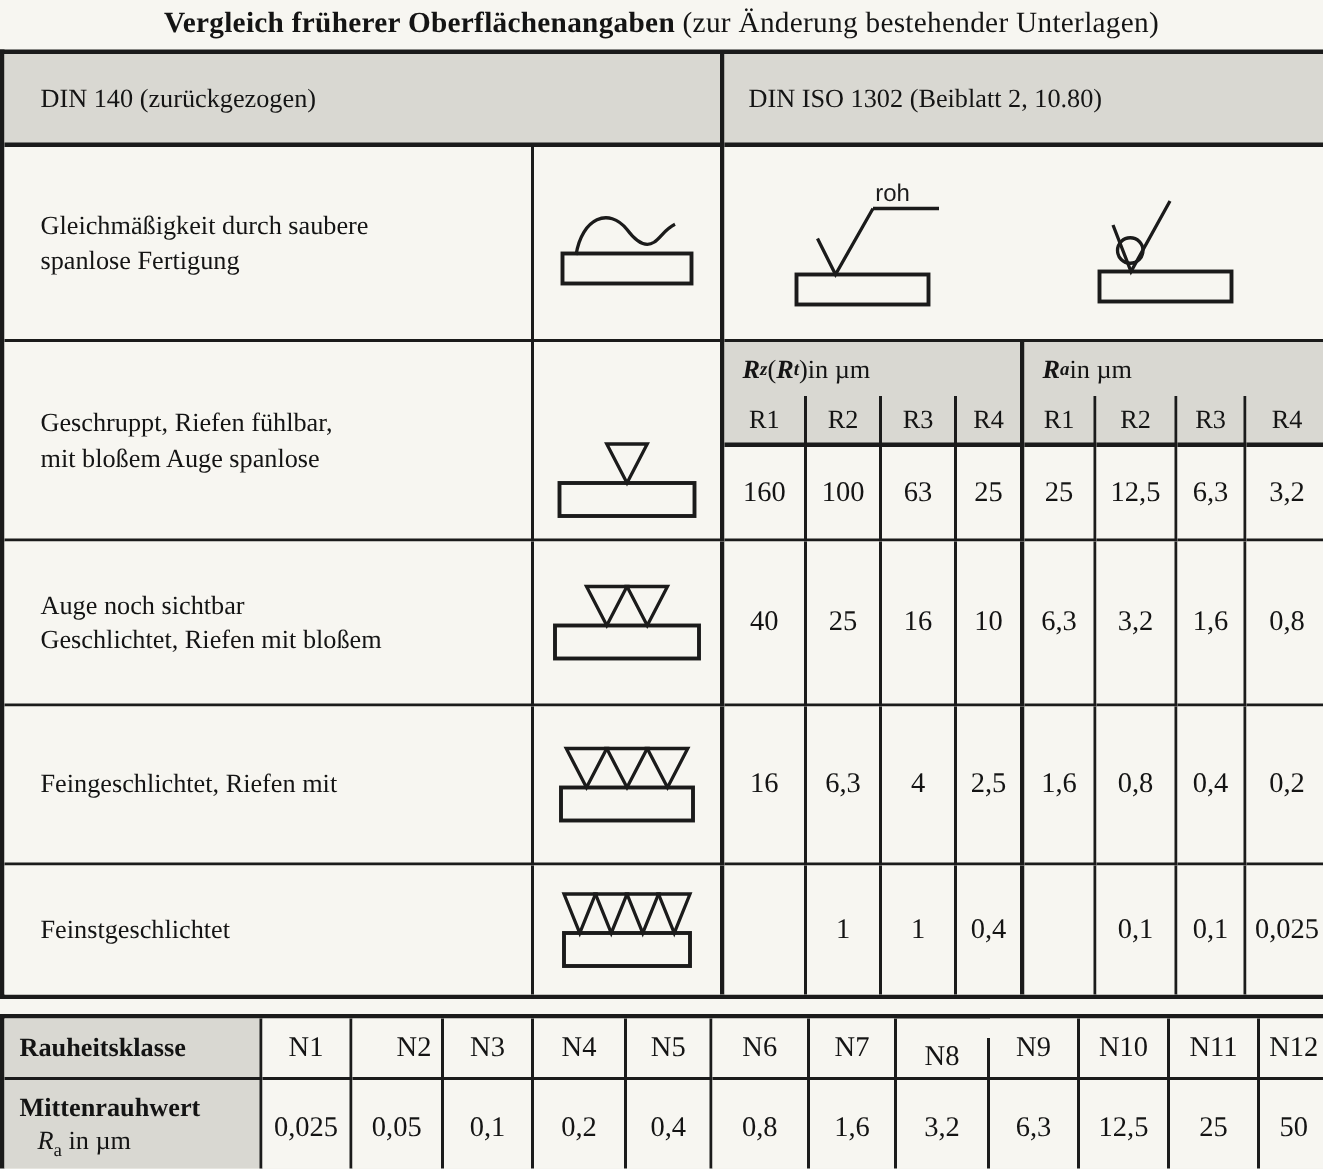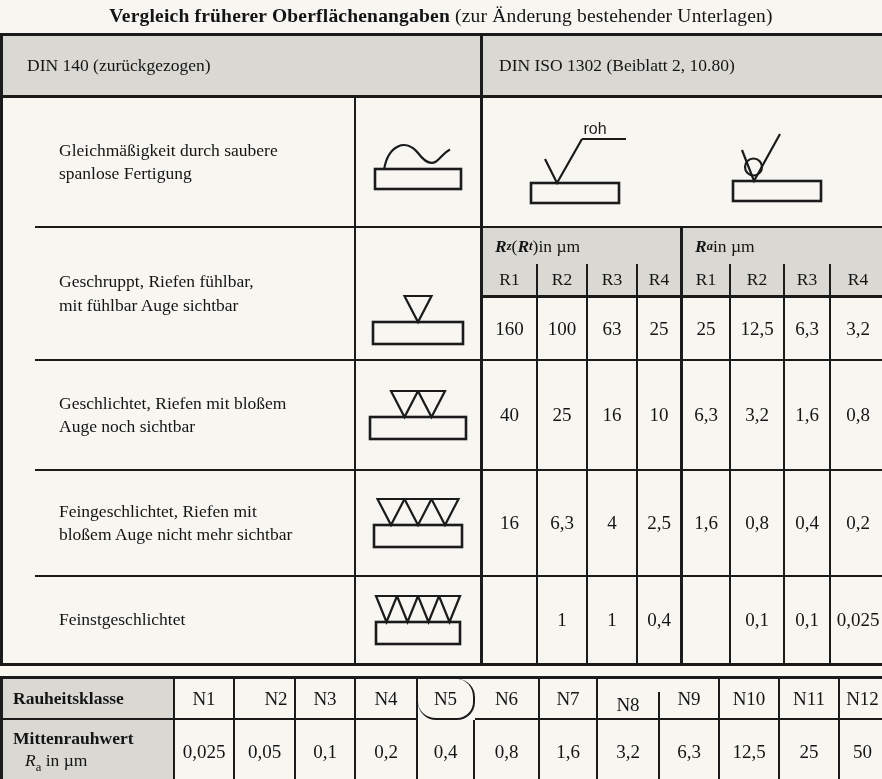--- a/index.html
+++ b/index.html
@@ -22,21 +22,21 @@
   .thickR{border-right-width:3px;} .thickB{border-bottom-width:3px;}
 
   #maintable{
     left:0;top:33px;
     grid-template-columns:353px 127px 55px 50px 50px 45px 48px 54px 46px 54px;
     grid-template-rows:62px 130px 36px 34px 63px 110px 106px 86px;
     border-top:3px solid var(--line);border-left:3px solid var(--line);
     border-bottom:3px solid var(--line);
   }
   .desc{flex-direction:column;align-items:flex-start;justify-content:center;
-        padding-left:24px;line-height:1.34;font-size:17.5px;margin-left:32px;}
+        padding-left:24px;line-height:1.34;font-size:17.5px;}
   .hdr{padding-left:16px;font-size:17.5px;}
   .symcell svg{display:block;}
   .isohalf{flex:0 0 auto;display:flex;align-items:center;justify-content:center;height:100%;}
   .grouplabel{padding-left:12px;font-size:17.5px;align-items:center;}
   .bi{font-style:italic;font-weight:bold;}
   sub{font-size:0.72em;}
   .shiftdown svg{transform:translateY(26px);}
 
   #bottomtable{
     left:0;top:676px;
@@ -84,21 +84,21 @@
           <svg width="112" height="82" viewBox="0 0 112 82">
       <rect x="6" y="60" width="88" height="20" fill="none" stroke="#1b1b1b" stroke-width="2.6"></rect>
       <polyline points="15,29 27,60 53,13" fill="none" stroke="#1b1b1b" stroke-width="2.2"></polyline>
       <circle cx="26.5" cy="46" r="8.5" fill="none" stroke="#1b1b1b" stroke-width="2.2"></circle>
           </svg>
         </div>
     </div>
 
     <div class="cell desc" style="grid-column:1;grid-row:3/6;">
       <span>Geschruppt, Riefen fühlbar,</span>
-      <span>mit fühlbar Auge sichtbar</span>
+      <span>mit bloßem Auge spanlose</span>
     </div>
     <div class="cell symcell thickR shiftdown" style="grid-column:2;grid-row:3/6;">
         <svg width="100" height="56" viewBox="0 0 100 56">
       <rect x="5" y="30" width="90" height="22" fill="none" stroke="#1b1b1b" stroke-width="2.6"></rect>
           <polygon points="36.5,4 63.5,4 50,30" fill="none" stroke="#1b1b1b" stroke-width="2.2"></polygon>
         </svg>
       </div>
 
     <div class="cell gray left grouplabel thickR noB" style="grid-column:3/7;grid-row:3;">
       <span class="bi">R</span>
@@ -127,42 +127,41 @@
     <div class="cell val" style="grid-column:3;grid-row:5;">160</div>
     <div class="cell val" style="grid-column:4;grid-row:5;">100</div>
     <div class="cell val" style="grid-column:5;grid-row:5;">63</div>
     <div class="cell val thickR" style="grid-column:6;grid-row:5;">25</div>
     <div class="cell val" style="grid-column:7;grid-row:5;">25</div>
     <div class="cell val" style="grid-column:8;grid-row:5;">12,5</div>
     <div class="cell val" style="grid-column:9;grid-row:5;">6,3</div>
     <div class="cell val noR" style="grid-column:10;grid-row:5;">3,2</div>
 
     <div class="cell desc" style="grid-column:1;grid-row:6;">
+      <span>Auge noch sichtbar</span>
       <span>Geschlichtet, Riefen mit bloßem</span>
-      <span>Auge noch sichtbar</span>
     </div>
     <div class="cell symcell thickR" style="grid-column:2;grid-row:6;">
         <svg width="106" height="56" viewBox="0 0 106 56">
       <rect x="5" y="30" width="96" height="22" fill="none" stroke="#1b1b1b" stroke-width="2.6"></rect>
           <polygon points="26,4 53,4 39.5,30" fill="none" stroke="#1b1b1b" stroke-width="2.2"></polygon>
           <polygon points="53,4 80,4 66.5,30" fill="none" stroke="#1b1b1b" stroke-width="2.2"></polygon>
         </svg>
       </div>
     <div class="cell val" style="grid-column:3;grid-row:6;">40</div>
     <div class="cell val" style="grid-column:4;grid-row:6;">25</div>
     <div class="cell val" style="grid-column:5;grid-row:6;">16</div>
     <div class="cell val thickR" style="grid-column:6;grid-row:6;">10</div>
     <div class="cell val" style="grid-column:7;grid-row:6;">6,3</div>
     <div class="cell val" style="grid-column:8;grid-row:6;">3,2</div>
     <div class="cell val" style="grid-column:9;grid-row:6;">1,6</div>
     <div class="cell val noR" style="grid-column:10;grid-row:6;">0,8</div>
 
     <div class="cell desc" style="grid-column:1;grid-row:7;">
       <span>Feingeschlichtet, Riefen mit</span>
-      <span>bloßem Auge nicht mehr sichtbar</span>
     </div>
     <div class="cell symcell thickR" style="grid-column:2;grid-row:7;">
         <svg width="98" height="56" viewBox="0 0 98 56">
       <rect x="5" y="30" width="88" height="22" fill="none" stroke="#1b1b1b" stroke-width="2.6"></rect>
           <polygon points="8.5,4 35.5,4 22,30" fill="none" stroke="#1b1b1b" stroke-width="2.2"></polygon>
           <polygon points="35.5,4 62.5,4 49,30" fill="none" stroke="#1b1b1b" stroke-width="2.2"></polygon>
           <polygon points="62.5,4 89.5,4 76,30" fill="none" stroke="#1b1b1b" stroke-width="2.2"></polygon>
         </svg>
       </div>
     <div class="cell val" style="grid-column:3;grid-row:7;">16</div>
@@ -197,21 +196,21 @@
   </div>
 
   <div id="bottomtable" class="grid">
     <div class="cell gray blabel" style="grid-column:1;grid-row:1;">
       <span>Rauheitsklasse</span>
     </div>
     <div class="cell val" style="grid-column:2;grid-row:1;">N1</div>
     <div class="cell val" style="grid-column:3;grid-row:1;padding-left:23px;">N2</div>
     <div class="cell val" style="grid-column:4;grid-row:1;">N3</div>
     <div class="cell val" style="grid-column:5;grid-row:1;">N4</div>
-    <div class="cell val" style="grid-column:6;grid-row:1;border-radius:18px;">N5</div>
+    <div class="cell val" style="grid-column:6;grid-row:1;">N5</div>
     <div class="cell val" style="grid-column:7;grid-row:1;">N6</div>
     <div class="cell val" style="grid-column:8;grid-row:1;">N7</div>
     <div class="cell val" style="grid-column:9;grid-row:1;margin-top:13px;">N8</div>
     <div class="cell val" style="grid-column:10;grid-row:1;">N9</div>
     <div class="cell val" style="grid-column:11;grid-row:1;">N10</div>
     <div class="cell val" style="grid-column:12;grid-row:1;">N11</div>
     <div class="cell val noR" style="grid-column:13;grid-row:1;">N12</div>
 
     <div class="cell gray blabel noB" style="grid-column:1;grid-row:2;">
       <span>Mittenrauhwert</span>

